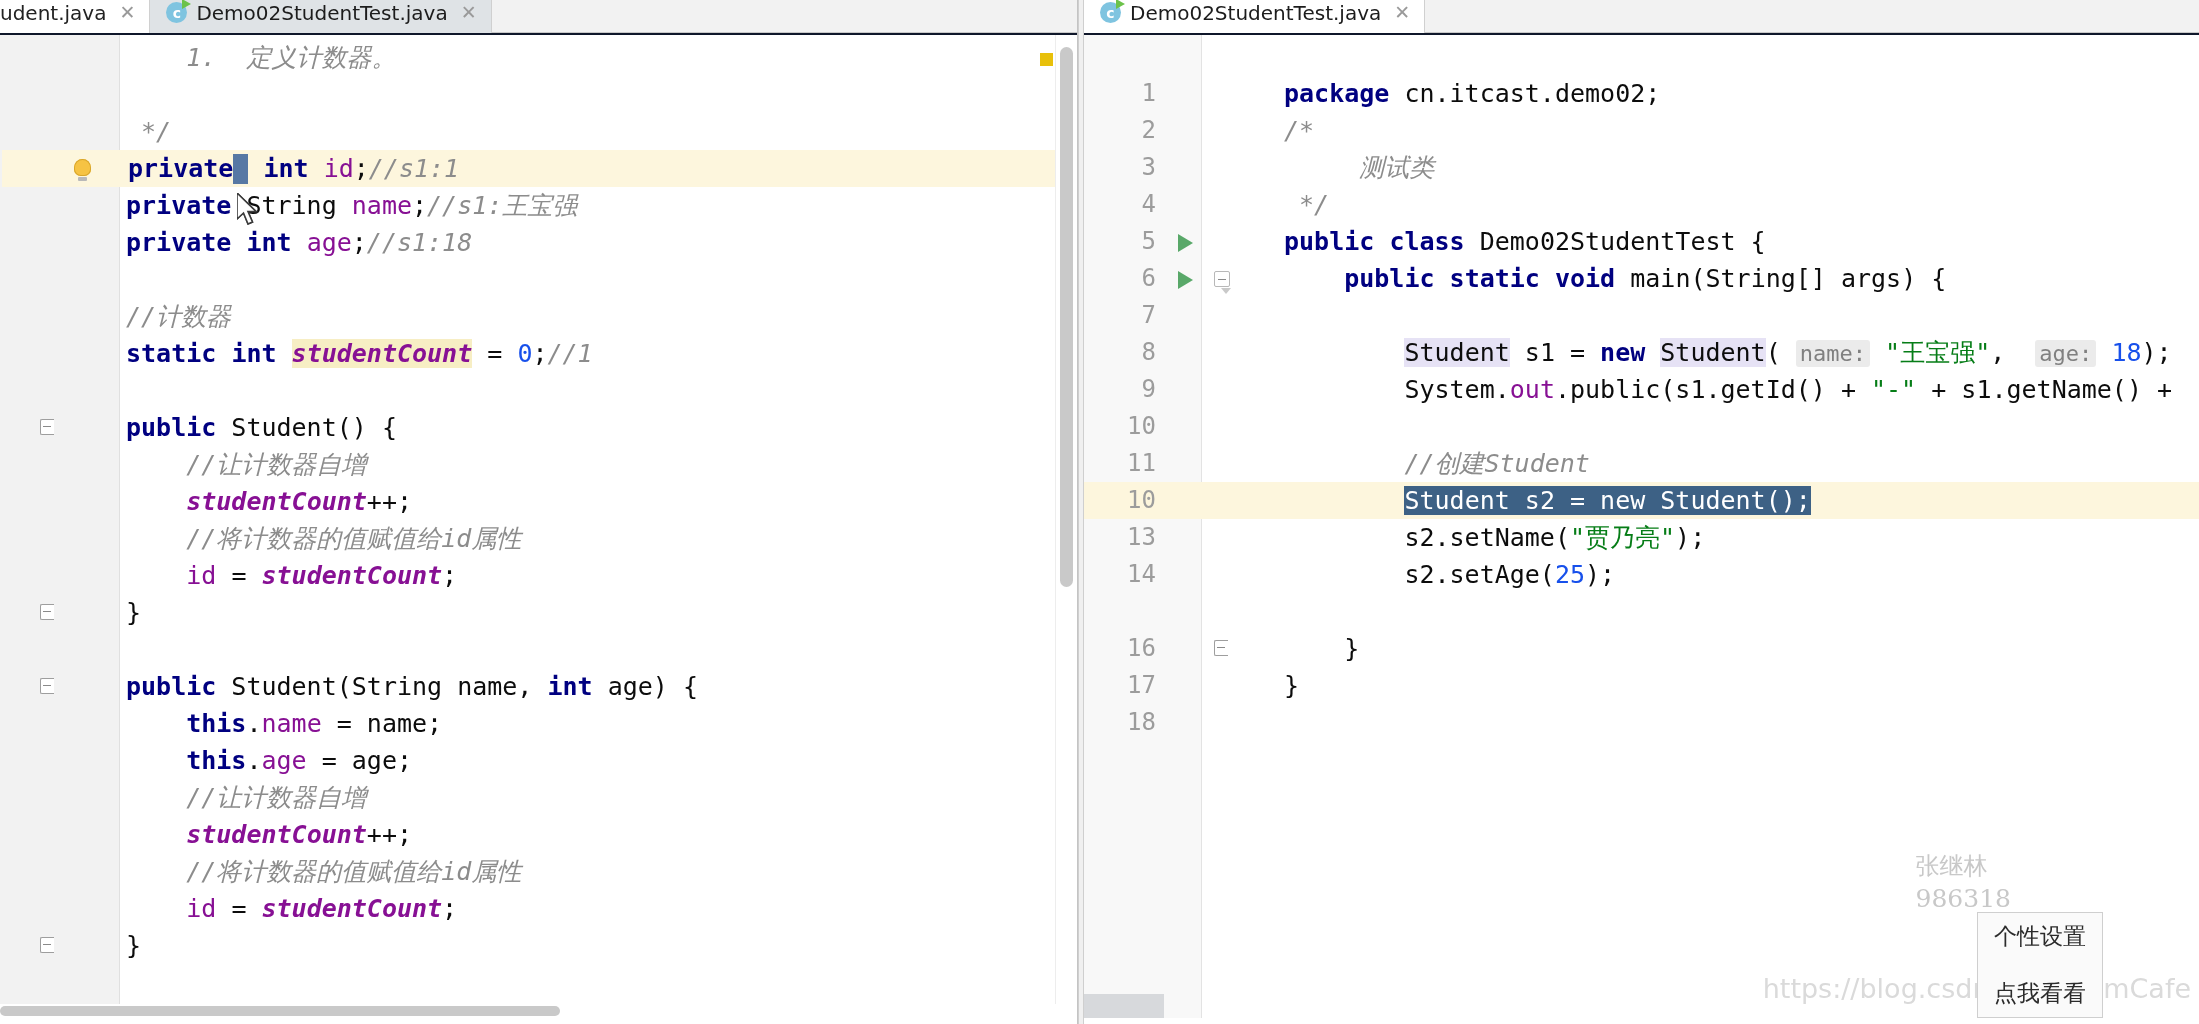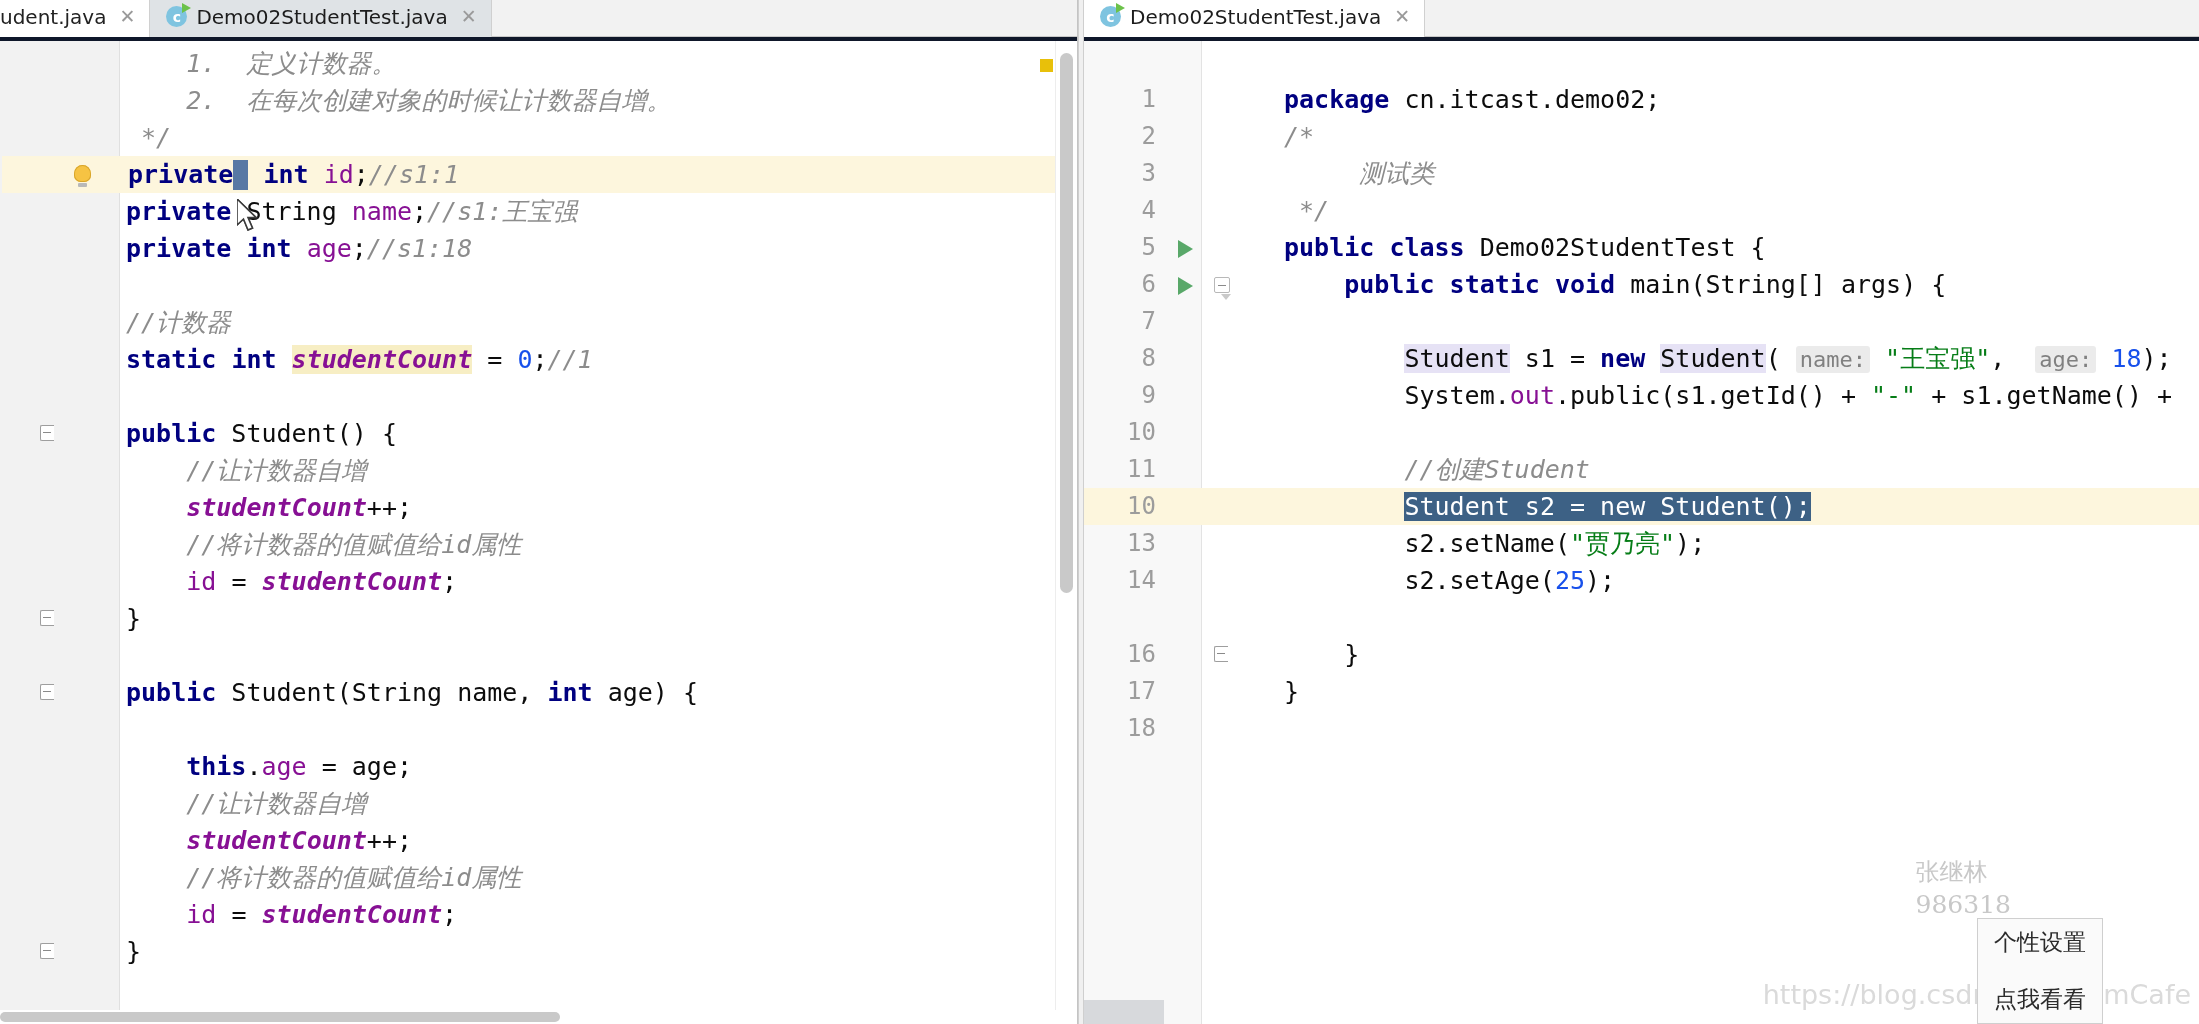--- a/index.html
+++ b/index.html
@@ -13,23 +13,23 @@
   
   #app { position: relative; width: 2199px; height: 1024px; display: flex; }
 
   .pane { position: relative; height: 1024px; overflow: hidden; background: #ffffff; }
   #left-pane  { width: 1078px; border-right: 1px solid #c4c4c4; }
   #splitter   { width: 6px; height: 1024px; background: #f0f0f0; border-left:1px solid #cfcfcf; border-right:1px solid #cfcfcf;}
   #right-pane { width: 1115px; }
 
   
   .tabbar {
-    height: 41px;
+    height: 35px;
     background: #f2f2f2;
-    border-bottom: 4px solid #0f172a;
+    border-bottom: 2px solid #0f172a;
     display: flex;
     align-items: flex-end;
     position: relative;
     z-index: 5;
     text-align: center;
   }
   .tab {
     height: 41px;
     display: flex; align-items: center; gap: 9px;
     padding: 0 14px 0 16px;
@@ -221,37 +221,37 @@
         <span>Demo02StudentTest.java</span>
         <span class="tab-close">✕</span>
       </div>
       <div class="tab-filler"></div>
     </div>
 
     <div class="editor">
       <div class="gutter"></div>
       <div class="lines" id="left-lines">
           <div class="line" style="top: 4px; position: absolute; left: 0px; right: 0px;"><span><span class="cmt">    1.  定义计数器。</span></span></div>
-          <div class="line" style="top: 41px; position: absolute; left: 0px; right: 0px;"><span><span class="cmt">    2.  在每次创建对象的时候让计数器自增。</span></span></div>
           <div class="line" style="top: 78px; position: absolute; left: 0px; right: 0px;"><span><span class="cmt"> */</span></span></div>
           <div class="line hl" style="top: 115px; position: absolute; left: 2px; right: 0px;"><span class="bulb"></span><span><span class="kw">private</span><span class="caretblk"></span><span class="kw"> int </span><span class="fld">id</span><span class="id">;</span><span class="cmt">//s1:1</span></span></div>
           <div class="line" style="top: 152px; position: absolute; left: 0px; right: 0px;"><span><span class="kw">private</span><span class="id"> String </span><span class="fld">name</span><span class="id">;</span><span class="cmt">//s1:王宝强</span></span></div>
           <div class="line" style="top: 189px; position: absolute; left: 0px; right: 0px;"><span><span class="kw">private</span><span class="id"> </span><span class="kw">int</span><span class="id"> </span><span class="fld">age</span><span class="id">;</span><span class="cmt">//s1:18</span></span></div>
           <div class="line" style="top: 226px; position: absolute; left: 0px; right: 0px;"><span></span></div>
           <div class="line" style="top: 263px; position: absolute; left: 0px; right: 0px;"><span><span class="cmt">//计数器</span></span></div>
           <div class="line" style="top: 300px; position: absolute; left: 0px; right: 0px;"><span><span class="kw">static</span><span class="id"> </span><span class="kw">int</span><span class="id"> </span><span class="stat wordhl">studentCount</span><span class="id"> = </span><span class="num">0</span><span class="id">;</span><span class="cmt">//1</span></span></div>
           <div class="line" style="top: 337px; position: absolute; left: 0px; right: 0px;"><span></span></div>
           <div class="line" style="top: 374px; position: absolute; left: 0px; right: 0px;"><span class="foldbracket"></span><span><span class="kw">public</span><span class="id"> Student() {</span></span></div>
           <div class="line" style="top: 411px; position: absolute; left: 0px; right: 0px;"><span>    <span class="cmt">//让计数器自增</span></span></div>
           <div class="line" style="top: 448px; position: absolute; left: 0px; right: 0px;"><span>    <span class="stat">studentCount</span><span class="id">++;</span></span></div>
           <div class="line" style="top: 485px; position: absolute; left: 0px; right: 0px;"><span>    <span class="cmt">//将计数器的值赋值给id属性</span></span></div>
           <div class="line" style="top: 522px; position: absolute; left: 0px; right: 0px;"><span>    <span class="fld">id</span><span class="id"> = </span><span class="stat">studentCount</span><span class="id">;</span></span></div>
           <div class="line" style="top: 559px; position: absolute; left: 0px; right: 0px;"><span class="foldbracket"></span><span><span class="id">}</span></span></div>
           <div class="line" style="top: 596px; position: absolute; left: 0px; right: 0px;"><span></span></div>
           <div class="line" style="top: 633px; position: absolute; left: 0px; right: 0px;"><span class="foldbracket"></span><span><span class="kw">public</span><span class="id"> Student(String name, </span><span class="kw">int</span><span class="id"> age) {</span></span></div>
+          <div class="line" style="top: 670px; position: absolute; left: 0px; right: 0px;"><span>    <span class="kw">this</span><span class="id">.</span><span class="fld">name</span><span class="id"> = name;</span></span></div>
           <div class="line" style="top: 707px; position: absolute; left: 0px; right: 0px;"><span>    <span class="kw">this</span><span class="id">.</span><span class="fld">age</span><span class="id"> = age;</span></span></div>
           <div class="line" style="top: 744px; position: absolute; left: 0px; right: 0px;"><span>    <span class="cmt">//让计数器自增</span></span></div>
           <div class="line" style="top: 781px; position: absolute; left: 0px; right: 0px;"><span>    <span class="stat">studentCount</span><span class="id">++;</span></span></div>
           <div class="line" style="top: 818px; position: absolute; left: 0px; right: 0px;"><span>    <span class="cmt">//将计数器的值赋值给id属性</span></span></div>
           <div class="line" style="top: 855px; position: absolute; left: 0px; right: 0px;"><span>    <span class="fld">id</span><span class="id"> = </span><span class="stat">studentCount</span><span class="id">;</span></span></div>
           <div class="line" style="top: 892px; position: absolute; left: 0px; right: 0px;"><span class="foldbracket"></span><span><span class="id">}</span></span></div>
           <div class="line" style="top: 929px; position: absolute; left: 0px; right: 0px;"><span></span></div>
           <div class="line" style="top: 966px; position: absolute; left: 0px; right: 0px;"><span class="foldbracket"></span><span><span class="kw">public</span><span class="id"> </span><span class="kw">int</span><span class="id"> getId() {</span></span></div>
         </div>
 

